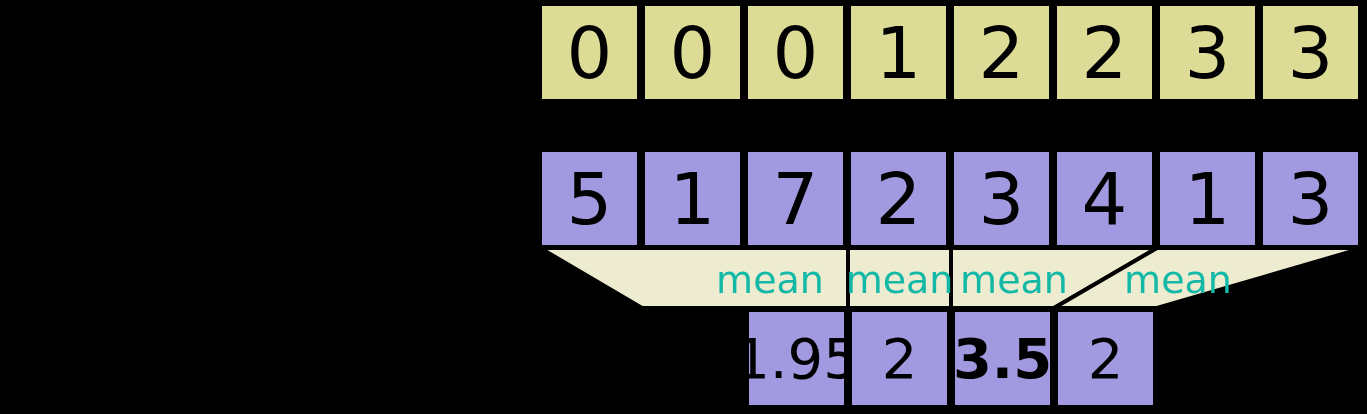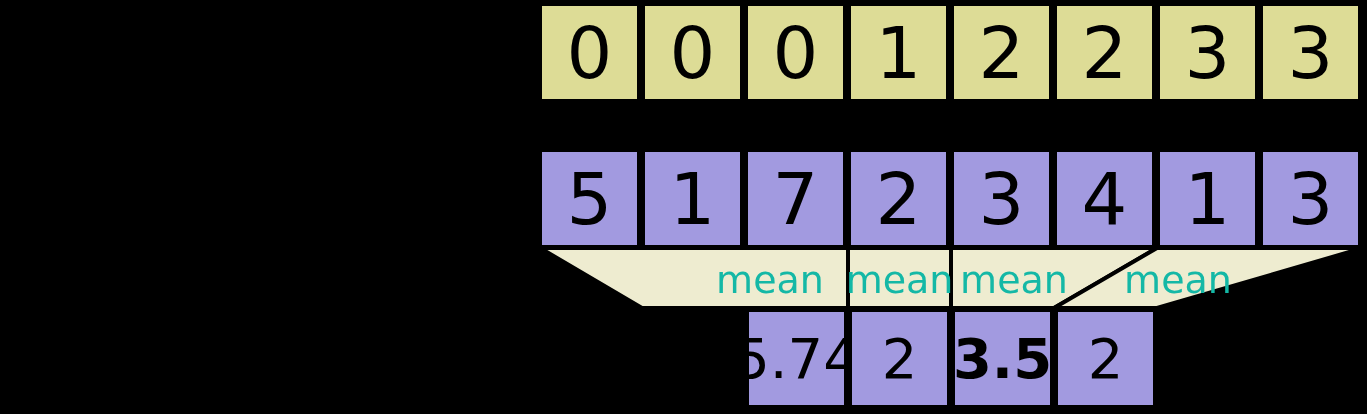--- a/index.html
+++ b/index.html
@@ -134,21 +134,21 @@
     <span>mean</span>
   </div>
   <div class="funnel-label" style="left:954px; top:258px; width:120px; height:44px;">
     <span>mean</span>
   </div>
   <div class="funnel-label" style="left:1118px; top:258px; width:120px; height:44px;">
     <span>mean</span>
   </div>
 
   <div class="cell result-cell" style="left:745px; top:308px; width:103px; height:101px;">
-    <span>5.74</span>
+    <span>1.95</span>
   </div>
   <div class="cell result-cell" style="left:848px; top:308px; width:103px; height:101px;">
     <span>2</span>
   </div>
   <div class="cell result-cell" style="left:951px; top:308px; width:103px; height:101px;font-weight:bold;">
     <span>3.5</span>
   </div>
   <div class="cell result-cell" style="left:1054px; top:308px; width:103px; height:101px;">
     <span>2</span>
   </div>

